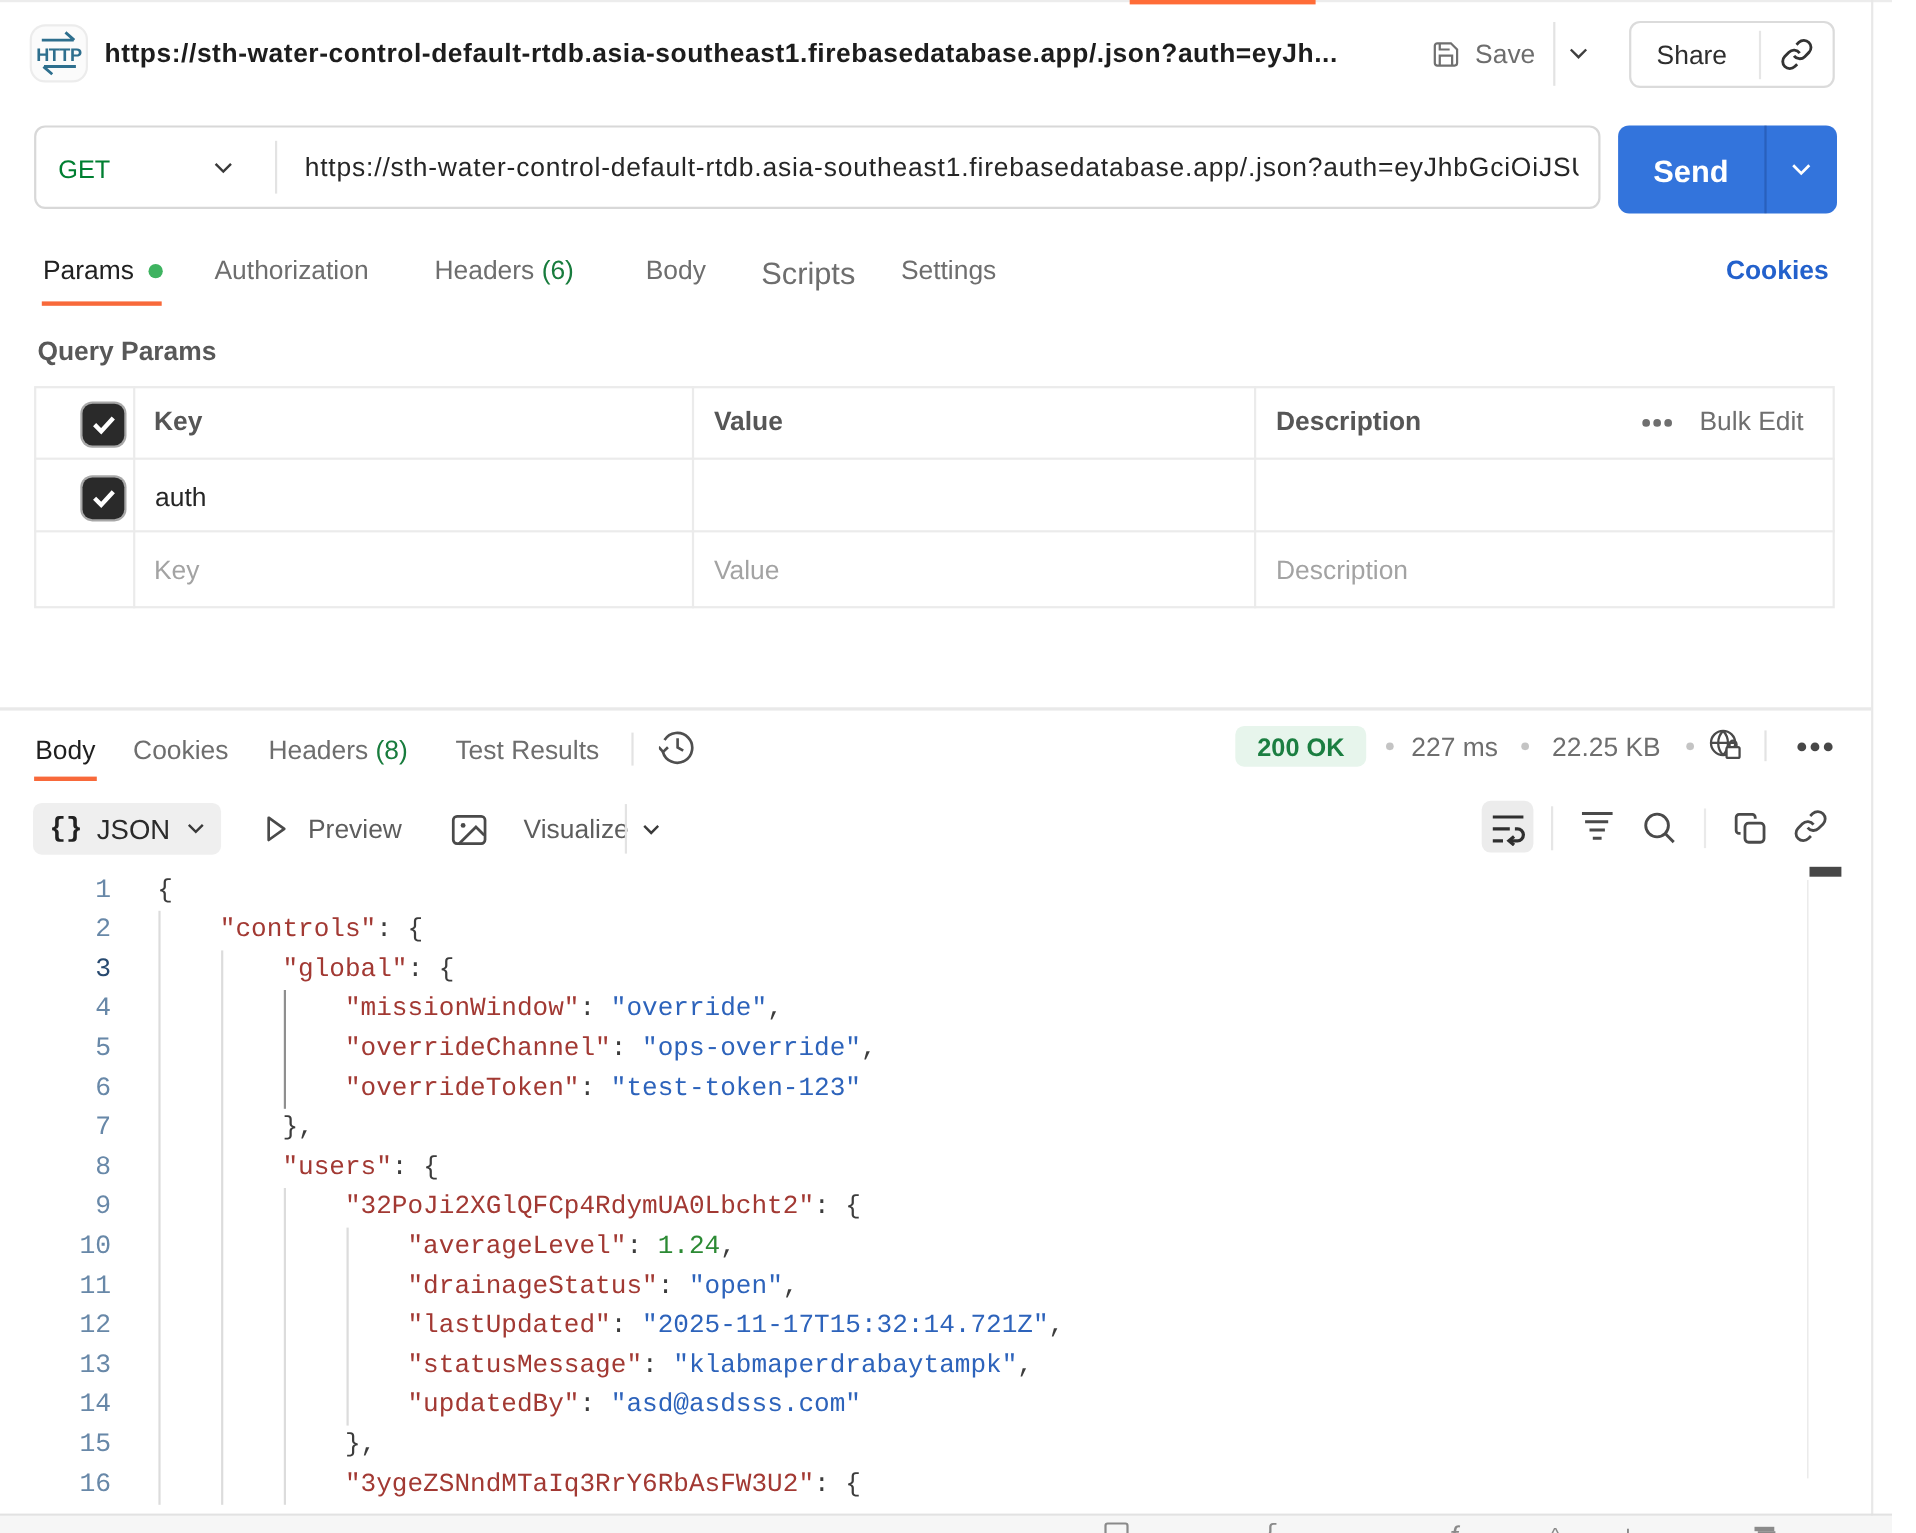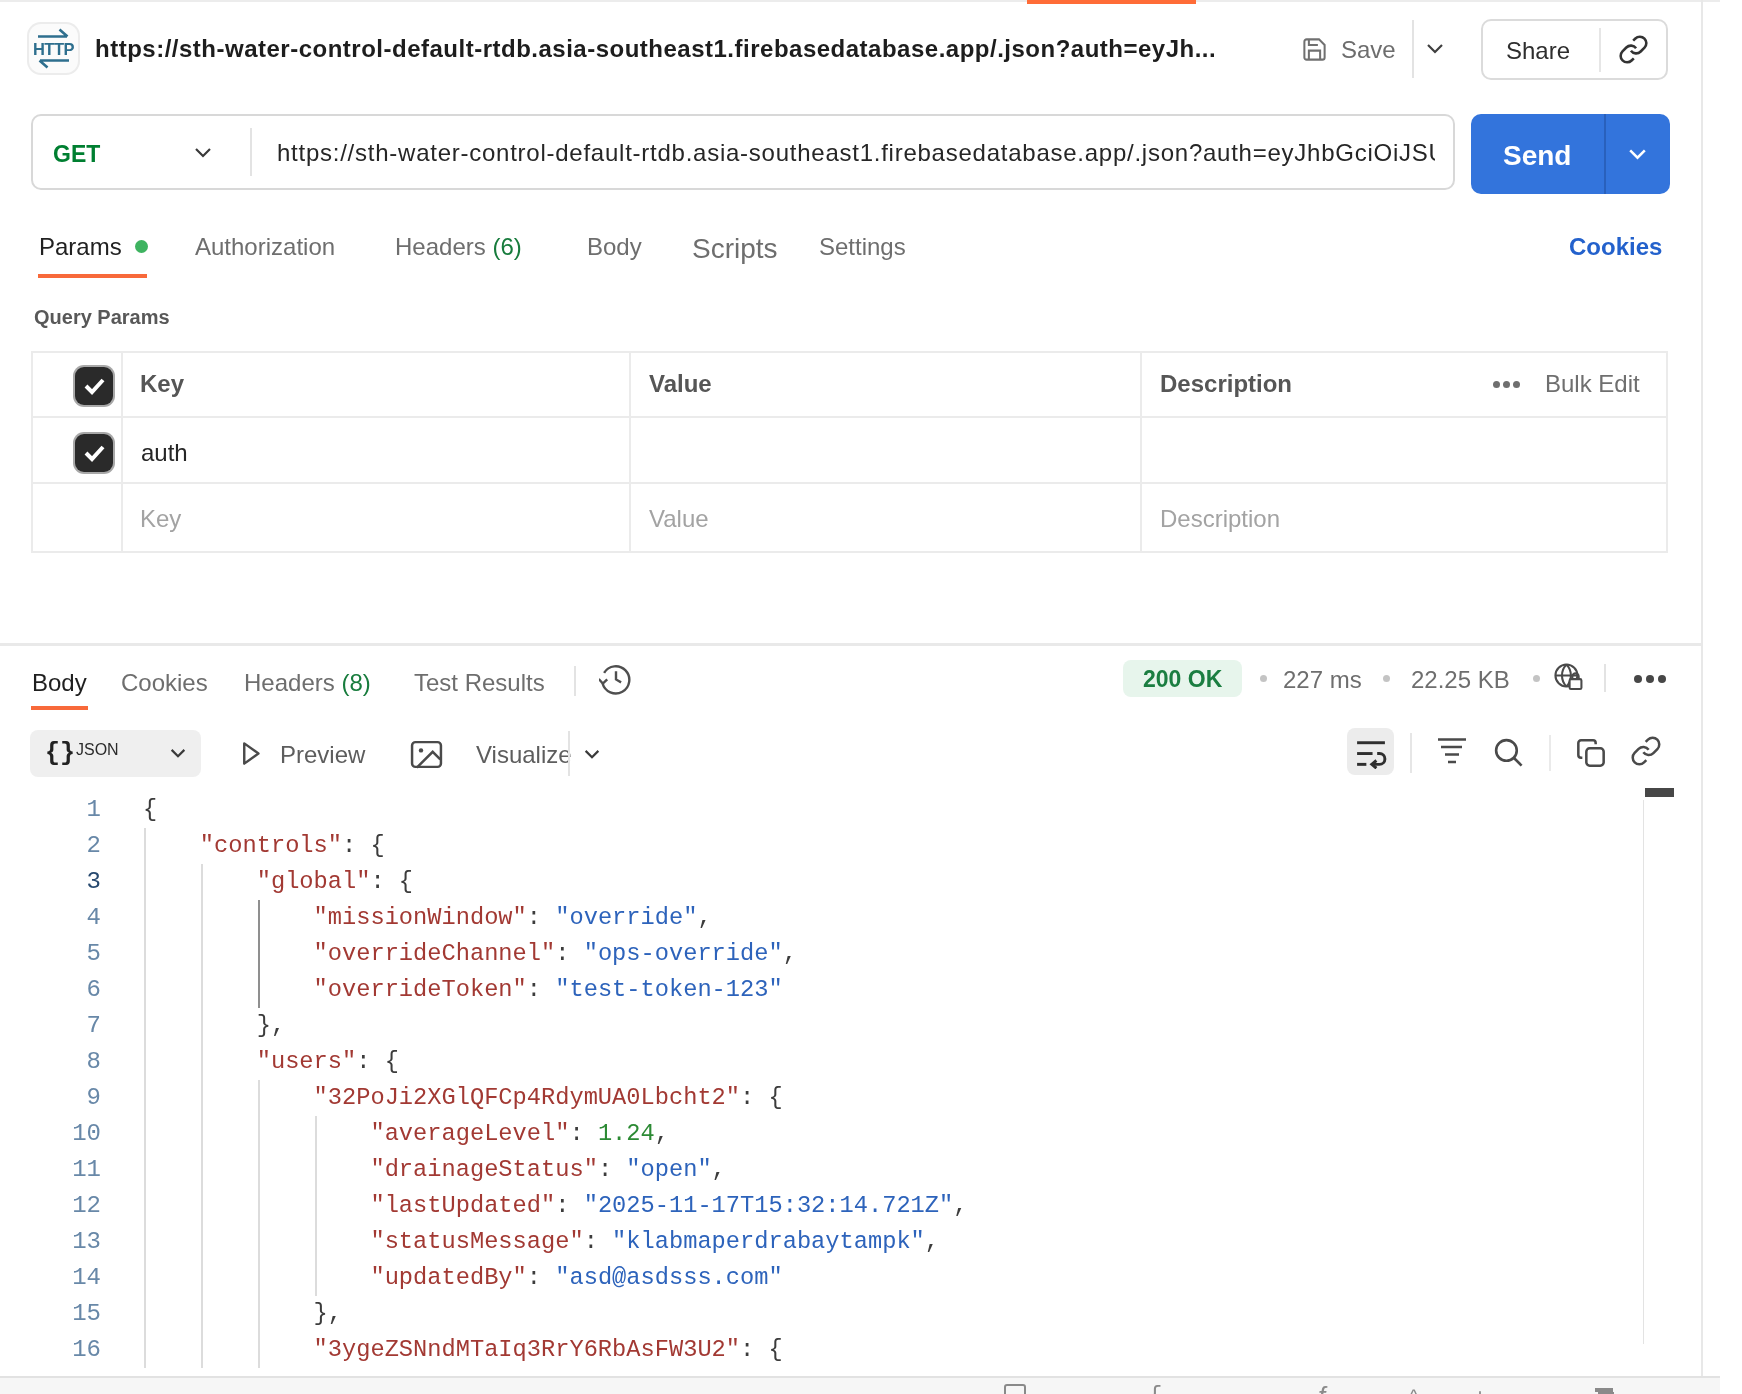--- a/index.html
+++ b/index.html
@@ -45,21 +45,21 @@
 
 <div class="abs" style="left:1481px;top:19px;width:187px;height:61px;border-radius:10px;border:2px solid #dbdbdb;box-sizing:border-box"></div>
 <div class="txt" style="left:1506px;top:37px;font-size:24px;color:#2e2e2e">Share</div>
 <div class="sep" style="left:1599px;top:28px;height:44px;background:#e6e6e6"></div>
 <svg style="left:1618px;top:34px" width="31" height="31" viewBox="0 0 24 24" fill="none" stroke="#333" stroke-width="2">
 <path d="M10 13a5 5 0 0 0 7.54.54l3-3a5 5 0 0 0-7.07-7.07l-1.72 1.71"></path>
 <path d="M14 11a5 5 0 0 0-7.54-.54l-3 3a5 5 0 0 0 7.07 7.07l1.71-1.71"></path>
 </svg>
 
 <div class="abs" style="left:31px;top:114px;width:1424px;height:76px;border-radius:10px;border:2px solid #d8d8d8;box-sizing:border-box"></div>
-<div class="txt" style="left:53px;top:141px;font-size:23px;font-weight:bold;color:#007f31">GET</div>
+<div class="txt" style="left:53px;top:141px;font-size:23px;font-weight:normal;color:#007f31">GET</div>
 <svg style="left:192px;top:146px" width="22" height="14" viewBox="0 0 22 14" fill="none" stroke="#3a3a3a" stroke-width="2.2">
       <path d="M4 3 L11 10 L18 3"></path>
     </svg>
 <div class="sep" style="left:250px;top:128px;height:48px"></div>
 <div class="txt" style="left:277px;top:139px;font-size:24px;color:#262626;letter-spacing:0.75px;width:1158px;overflow:hidden">https://sth-water-control-default-rtdb.asia-southeast1.firebasedatabase.app/.json?auth=eyJhbGciOiJSUzI1NiIsImtpZCI6</div>
 
 <div class="abs" style="left:1471px;top:114px;width:199px;height:80px;border-radius:10px;background:#3374dc"></div>
 <div class="txt" style="left:1503px;top:140px;font-size:28px;font-weight:bold;color:#fff">Send</div>
 <div class="abs" style="left:1604px;top:114px;width:2px;height:80px;background:rgba(10,35,90,0.25)"></div>
 <svg style="left:1626px;top:147px" width="23" height="15" viewBox="0 0 22 14" fill="none" stroke="#fff" stroke-width="2.4">
@@ -69,21 +69,21 @@
 <div class="txt" style="left:39px;top:233px;font-size:24px;color:#212121">Params</div>
 <div class="dot" style="left:135px;top:240px;width:13px;height:13px;background:#3eb360"></div>
 <div class="abs" style="left:38px;top:274px;width:109px;height:4px;background:#f8693a"></div>
 <div class="txt" style="left:195px;top:233px;font-size:24px;color:#6e6e6e">Authorization</div>
 <div class="txt" style="left:395px;top:233px;font-size:24px;color:#6e6e6e">Headers <span style="color:#187c3d">(6)</span></div>
 <div class="txt" style="left:587px;top:233px;font-size:24px;color:#6e6e6e">Body</div>
 <div class="txt" style="left:692px;top:233px;font-size:28px;color:#6e6e6e">Scripts</div>
 <div class="txt" style="left:819px;top:233px;font-size:24px;color:#6e6e6e">Settings</div>
 <div class="txt" style="left:1569px;top:233px;font-size:24px;font-weight:bold;color:#2361cc">Cookies</div>
 
-<div class="txt" style="left:34px;top:306px;font-size:20px;font-weight:bold;color:#585858">Query Params</div>
+<div class="txt" style="left:34px;top:306px;font-size:24px;font-weight:bold;color:#585858">Query Params</div>
 
 <div class="abs" style="left:31px;top:351px;width:1637px;height:202px;border:2px solid #ebebeb;box-sizing:border-box"></div>
 <div class="abs" style="left:31px;top:416px;width:1637px;height:2px;background:#ebebeb"></div>
 <div class="abs" style="left:31px;top:482px;width:1637px;height:2px;background:#ebebeb"></div>
 <div class="abs" style="left:121px;top:351px;width:2px;height:202px;background:#ebebeb"></div>
 <div class="abs" style="left:629px;top:351px;width:2px;height:202px;background:#ebebeb"></div>
 <div class="abs" style="left:1140px;top:351px;width:2px;height:202px;background:#ebebeb"></div>
 
 <div class="abs" style="left:75px;top:367px;width:38px;height:38px;border-radius:9px;background:#2a2a2a;box-shadow:0 0 0 2px #a8a8a8">
 <svg width="38" height="38" viewBox="0 0 38 38" fill="none" stroke="#fff" stroke-width="4">
@@ -136,21 +136,21 @@
 <rect x="12.8" y="13.2" width="8.6" height="7.2" rx="1" fill="#fff"></rect>
 <path d="M14.8 13.2 v-1.9 a2.3 2.3 0 0 1 4.6 0 v1.9"></path>
 </svg>
 <div class="sep" style="left:1604px;top:664px;height:28px"></div>
 <div class="dot" style="left:1634px;top:675px;width:8px;height:8px;background:#474747"></div>
 <div class="dot" style="left:1646px;top:675px;width:8px;height:8px;background:#474747"></div>
 <div class="dot" style="left:1658px;top:675px;width:8px;height:8px;background:#474747"></div>
 
 <div class="abs" style="left:30px;top:730px;width:171px;height:47px;border-radius:8px;background:#efefef"></div>
 <div class="txt" style="left:45px;top:739px;font-size:25px;font-weight:bold;color:#222;font-family:'Liberation Mono',monospace">{}</div>
-<div class="txt" style="left:76px;top:741px;font-size:16px;color:#2b2b2b">JSON</div>
+<div class="txt" style="left:88px;top:741px;font-size:25px;color:#2b2b2b">JSON</div>
 <svg style="left:168px;top:747px" width="20" height="13" viewBox="0 0 22 14" fill="none" stroke="#3a3a3a" stroke-width="2.4">
       <path d="M4 3 L11 10 L18 3"></path>
     </svg>
 
 <svg style="left:240px;top:740px" width="22" height="27" viewBox="0 0 16 20" fill="none" stroke="#4a4a4a" stroke-width="1.8">
       <path d="M3 2.5 L13.5 10 L3 17.5 Z" stroke-linejoin="round"></path>
     </svg>
 <div class="txt" style="left:280px;top:741px;font-size:24px;color:#5d5d5d">Preview</div>
 <svg style="left:410px;top:740px" width="33" height="29" viewBox="0 0 24 21" fill="none" stroke="#4a4a4a" stroke-width="1.8">
 <rect x="1.5" y="1.5" width="21" height="18" rx="2.5"></rect>

